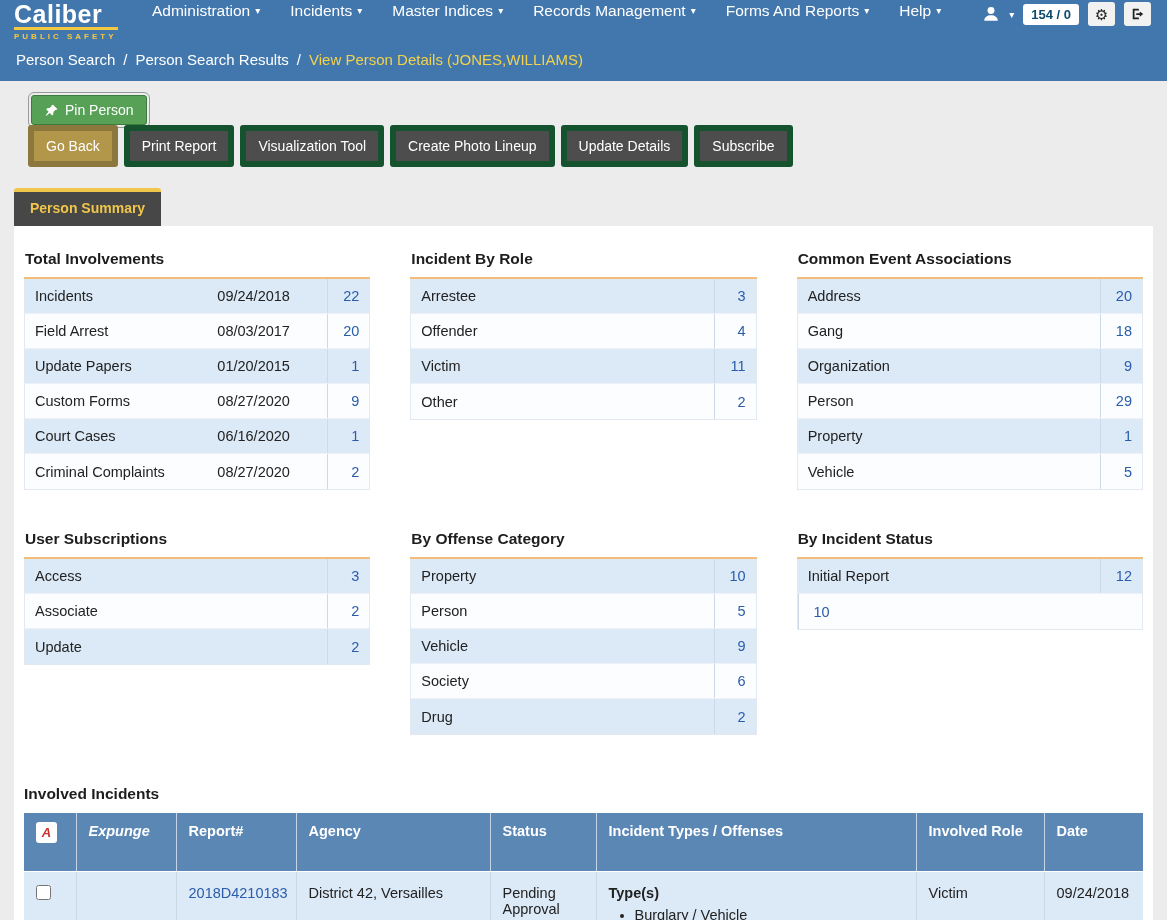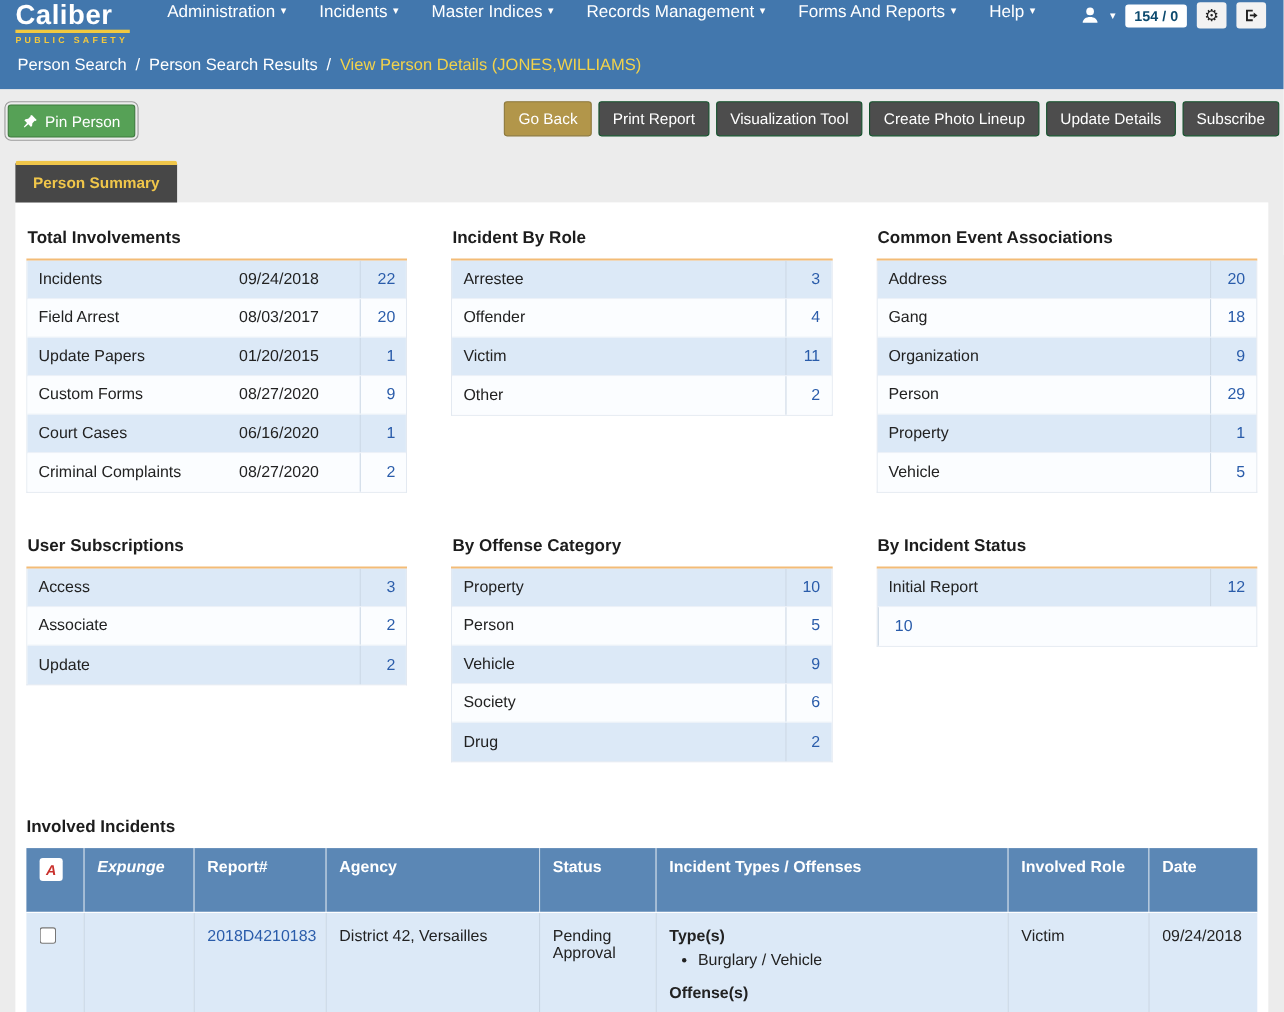--- a/index.html
+++ b/index.html
@@ -25,30 +25,30 @@
   .nav-caret { color: #fff; font-size: 10px; cursor: pointer; }
   .badge { background: #fff; color: #0c4a6e; font-size: 13px; font-weight: bold; padding: 3px 8px; border-radius: 3px; cursor: pointer; }
   .icon-btn { width: 27px; height: 24px; background: #f2f2f2; border: none; border-radius: 3px; display: flex; align-items: center; justify-content: center; cursor: pointer; }
   .gear { font-size: 15px; color: #222; line-height: 1; }
   .breadcrumb { display: flex; gap: 8px; padding: 5px 16px 13px; font-size: 15px; color: #fff; }
   .bc-item { cursor: pointer; }
   .bc-item.current { color: var(--breadcrumb-active, #f2d24b); cursor: default; }
   .bc-sep { color: #fff; }
 
   
-  .toolbar { display: flex; justify-content: space-between; align-items: flex-start; padding: 11px 4px 0; }
+  .toolbar { display: flex; justify-content: space-between; align-items: flex-start; padding: 11px 28px 0; flex-direction: column; }
   .pin-btn {
     display: inline-flex; align-items: center; gap: 7px;
     background: var(--pin-green, #56a156); color: #fff;
     border: 1px solid #3d7a3d; border-radius: 3px;
     padding: 6px 13px; font-size: 14px; font-family: inherit; cursor: pointer;
     outline: 1px solid #9a9a9a; outline-offset: 2px; margin: 3px 0 0 3px;
   }
   .toolbar-actions { display: flex; gap: 6px; }
-  .tbtn { background: var(--button-dark, #4d4d4d); color: #fff; border: 1px solid #14532d; border-radius: 3px; padding: 7px 12px; font-size: 14px; font-family: inherit; cursor: pointer; white-space: nowrap; }
+  .tbtn { background: var(--button-dark, #4d4d4d); color: #fff; border: 6px solid #14532d; border-radius: 3px; padding: 7px 12px; font-size: 14px; font-family: inherit; cursor: pointer; white-space: nowrap; }
   .tbtn-gold { background: var(--goback-gold, #b2964a); border-color: #8c783c; }
 
   
   .tabbar { display: flex; gap: 5px; margin: 21px 14px 0; }
   .tab { background: #474747; color: #fff; border-top: 4px solid #9c9c9c; border-radius: 3px 3px 0 0; padding: 8px 16px 10px; font-size: 14px; font-weight: bold; display: flex; align-items: center; gap: 7px; cursor: pointer; }
   .tab.active { color: var(--tab-gold, #f0c64a); border-top-color: var(--tab-gold, #f0c64a); text-align: center; }
 
   
   .content { background: #fff; margin: 0 14px; padding: 24px 10px 20px; min-height: 740px; }
 

